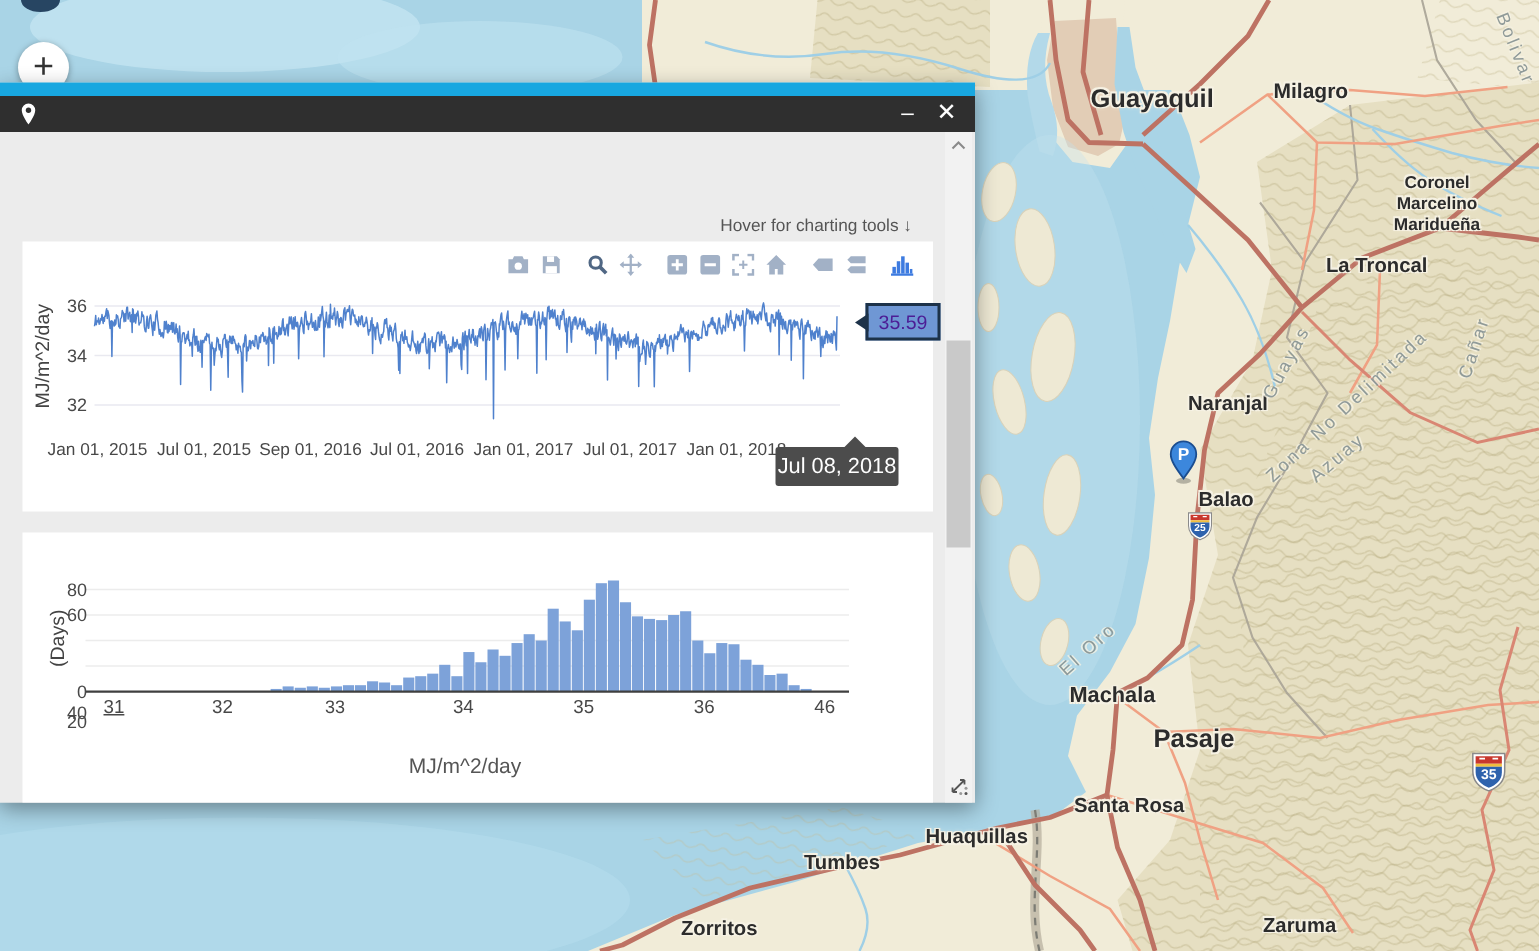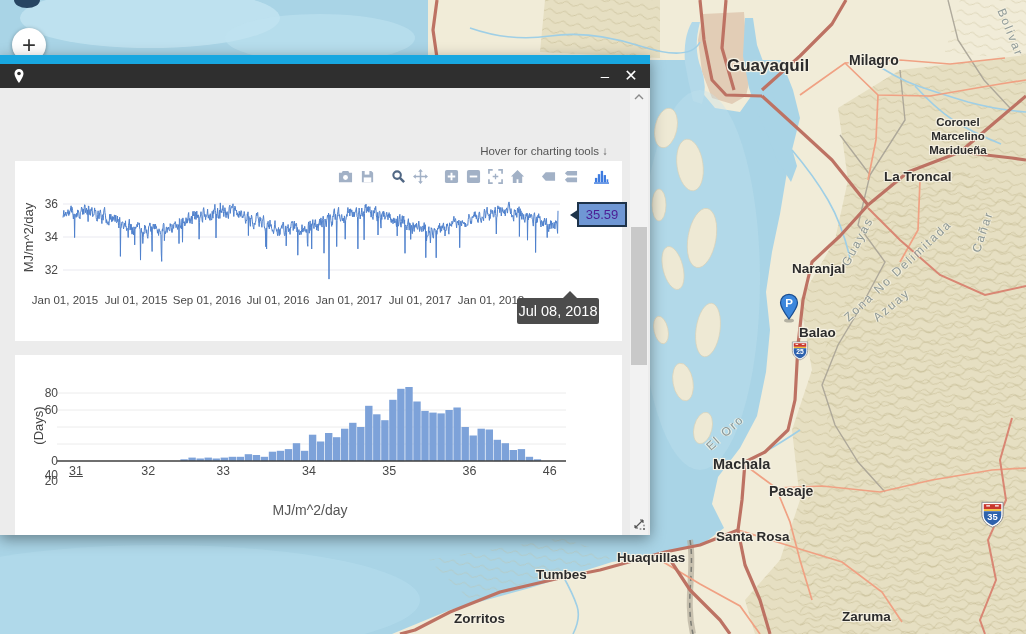--- a/index.html
+++ b/index.html
@@ -172,21 +172,21 @@
 </div>
 
 <div class="abs" id="map-labels">
     <span class="city" style="left: 727px; top: 56px; font-size: 17px; font-weight: 700;">Guayaquil</span>
     <span class="city" style="left: 849px; top: 52px; font-size: 14px; font-weight: 700;">Milagro</span>
     <span class="city multi" style="left: 920px; top: 72px; font-size: 11.5px; font-weight: 600; width: 76px;">Coronel Marcelino Maridueña</span>
     <span class="city" style="left: 884px; top: 169px; font-size: 13.5px; font-weight: 700;">La Troncal</span>
     <span class="city" style="left: 792px; top: 261px; font-size: 13.5px; font-weight: 600;">Naranjal</span>
     <span class="city" style="left: 799px; top: 325px; font-size: 13.5px; font-weight: 600;">Balao</span>
     <span class="city" style="left: 713px; top: 456px; font-size: 14.5px; font-weight: 700;">Machala</span>
-    <span class="city" style="left: 769px; top: 483px; font-size: 14px; font-weight: 600;">Pasaje</span>
+    <span class="city" style="left: 769px; top: 483px; font-size: 17px; font-weight: 600;">Pasaje</span>
     <span class="city" style="left: 716px; top: 529px; font-size: 13.5px; font-weight: 600;">Santa Rosa</span>
     <span class="city" style="left: 842px; top: 609px; font-size: 13.5px; font-weight: 600;">Zaruma</span>
     <span class="city" style="left: 617px; top: 550px; font-size: 13.5px; font-weight: 600;">Huaquillas</span>
     <span class="city" style="left: 536px; top: 567px; font-size: 13.5px; font-weight: 600;">Tumbes</span>
     <span class="city" style="left: 454px; top: 611px; font-size: 13.5px; font-weight: 600;">Zorritos</span>
     <span class="region" style="left: 1001px; top: 2px; transform: rotate(68deg);">Bolivar</span>
     <span class="region" style="left: 845px; top: 258px; transform: rotate(-62deg);">Guayas</span>
     <span class="region" style="left: 976px; top: 245px; transform: rotate(-72deg);">Cañar</span>
     <span class="region" style="left: 846px; top: 312px; transform: rotate(-43deg);">Zona No Delimitada</span>
     <span class="region" style="left: 875px; top: 312px; transform: rotate(-40deg);">Azuay</span>

